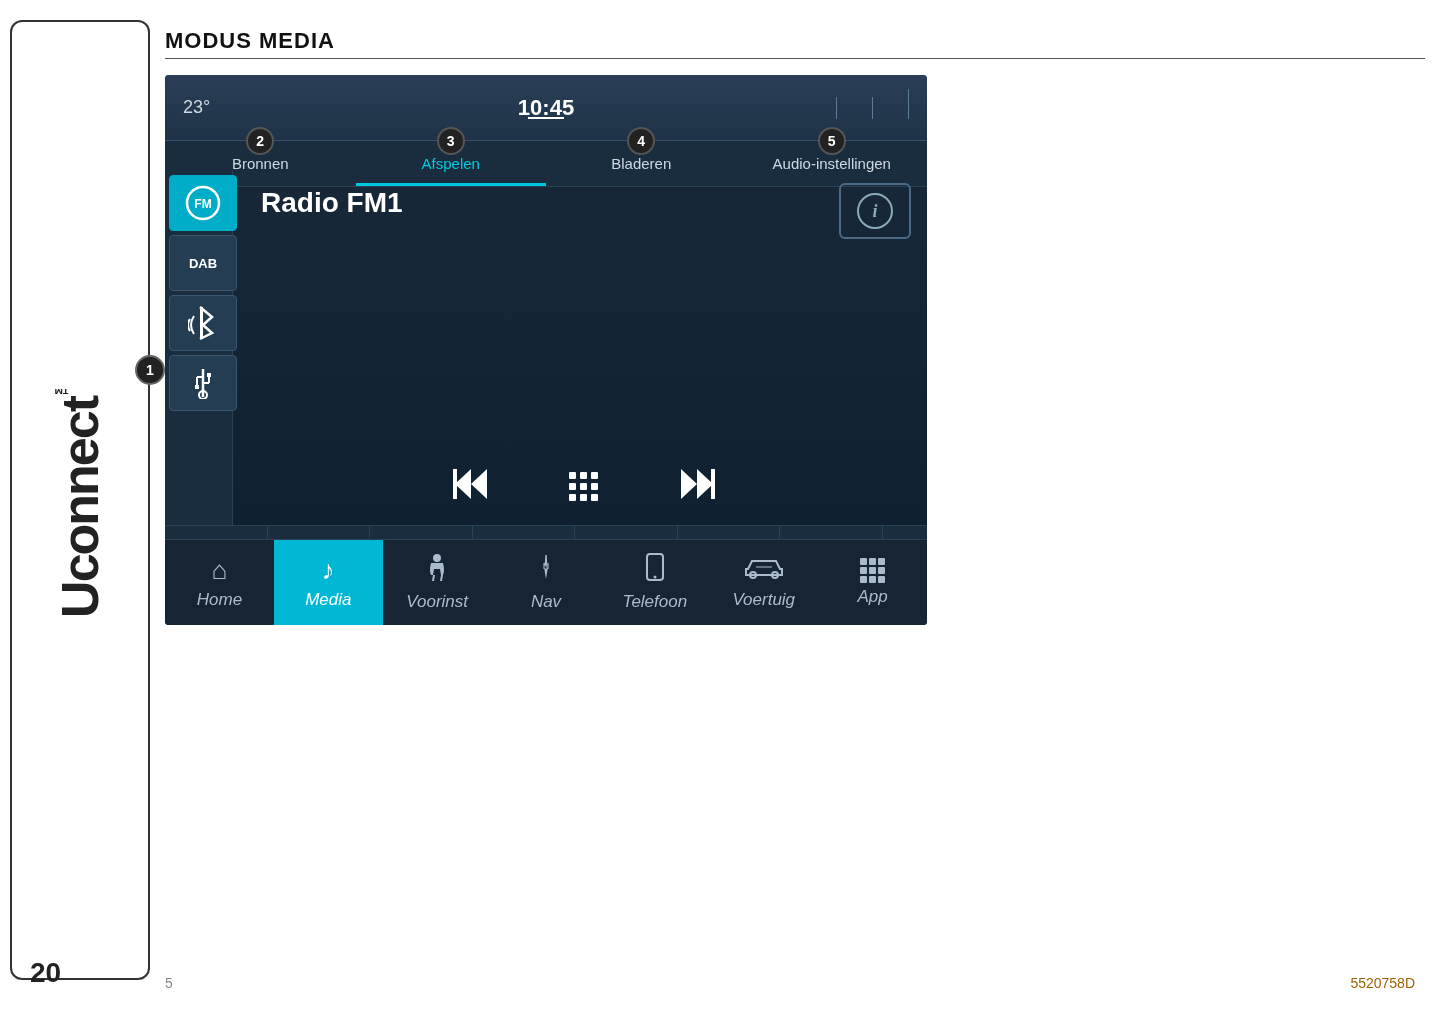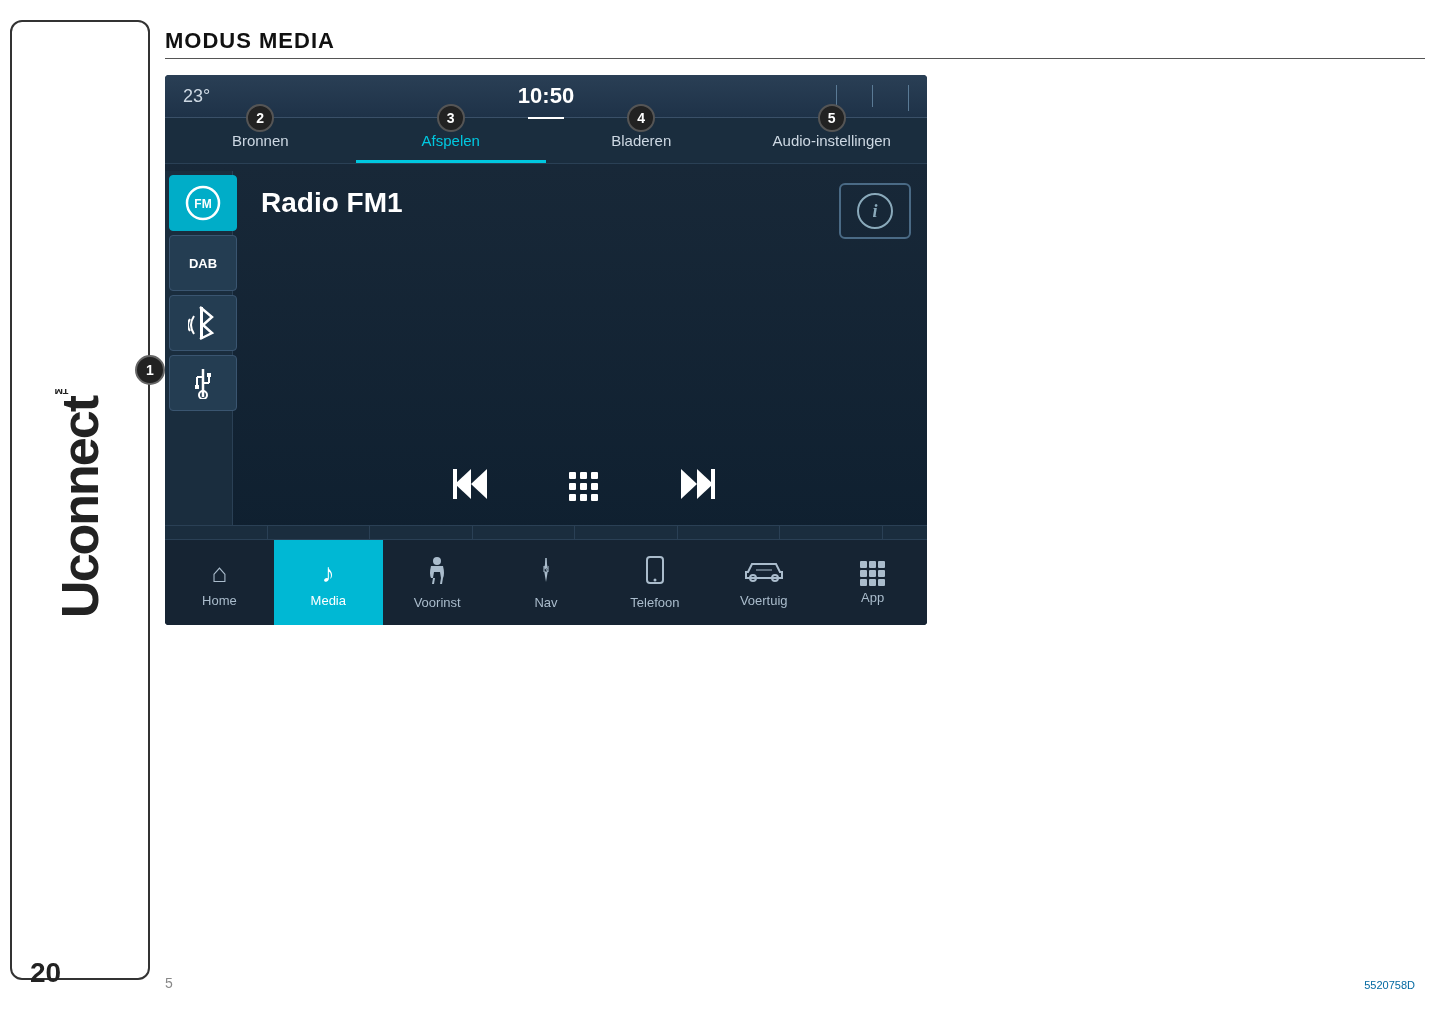--- a/index.html
+++ b/index.html
@@ -77,22 +77,22 @@
       right: 20px;
       height: 1px;
       background: #555;
     }
 
     
     .ref-number {
       position: absolute;
       bottom: 28px;
       right: 30px;
-      font-size: 11px;
-      color: #0369a1;
+      font-size: 14px;
+      color: #a16207;
     }
 
     
     .step-number {
       position: absolute;
       bottom: 28px;
       left: 10px;
       font-size: 14px;
       color: #888;
     }
@@ -105,21 +105,21 @@
       width: 762px;
       height: 550px;
       background: linear-gradient(180deg, #1a2a3a 0%, #0d1e2e 100%);
       border-radius: 4px;
       overflow: hidden;
     }
 
     
     .status-bar {
       width: 100%;
-      height: 43px;
+      height: 66px;
       background: linear-gradient(180deg, #2a3f55 0%, #1e3248 100%);
       display: flex;
       align-items: center;
       justify-content: space-between;
       padding: 0 18px;
       border-bottom: 1px solid #3a5068;
     }
     .status-temp {
       font-size: 18px;
       color: #cdd8e3;
@@ -395,22 +395,23 @@
       gap: 4px;
     }
     .bottom-nav-item.active {
       background: #00b8d4;
       color: #fff;
     }
     .bottom-nav-icon {
       font-size: 26px;
     }
     .bottom-nav-label {
-      font-size: 13px;
+      font-size: 17px;
       font-weight: 500;
+      font-style: italic;
     }
 
     
     .annot-bubble {
       width: 30px;
       height: 30px;
       border-radius: 50%;
       background: #222;
       color: #fff;
       font-size: 14px;
@@ -458,21 +459,21 @@
 
   <div class="screen-container">
 
     <div class="status-bar" style="position:relative;">
       <span class="status-temp">23°</span>
       <div class="status-dividers">
         <div class="status-div"></div>
         <div class="status-div"></div>
         <div class="status-div"></div>
       </div>
-      <span class="status-time">10:50</span>
+      <span class="status-time">10:45</span>
       <div class="time-underline"></div>
       <div class="status-right-div"></div>
     </div>
 
     <div class="nav-tabs">
       <div class="nav-tab" style="position:relative;">
         <span>Bronnen</span>
         <div class="bubble" style="top:-14px; left:50%; transform:translateX(-50%);">
             <span>2</span>
           </div>

